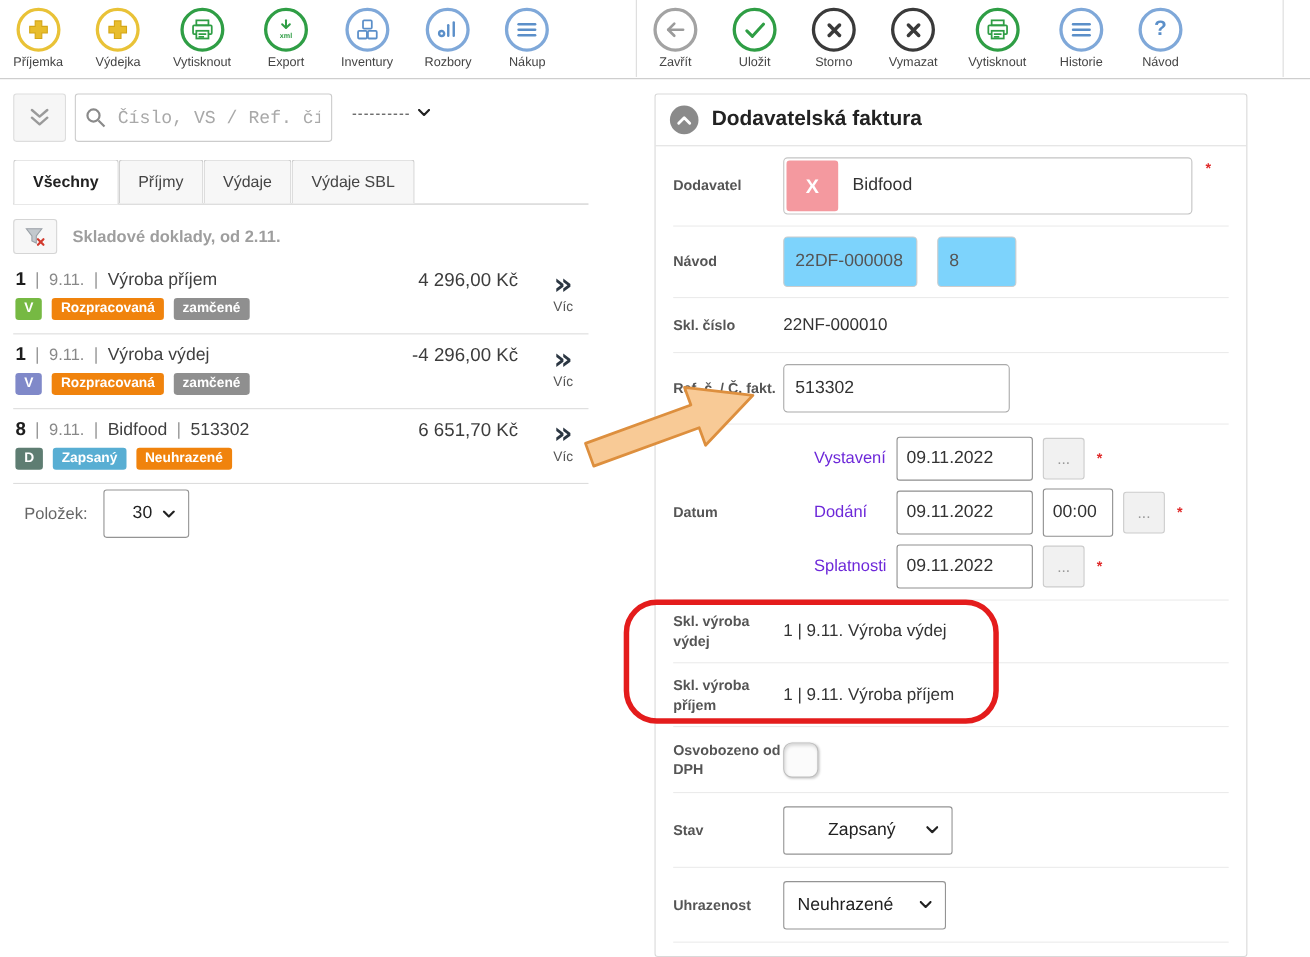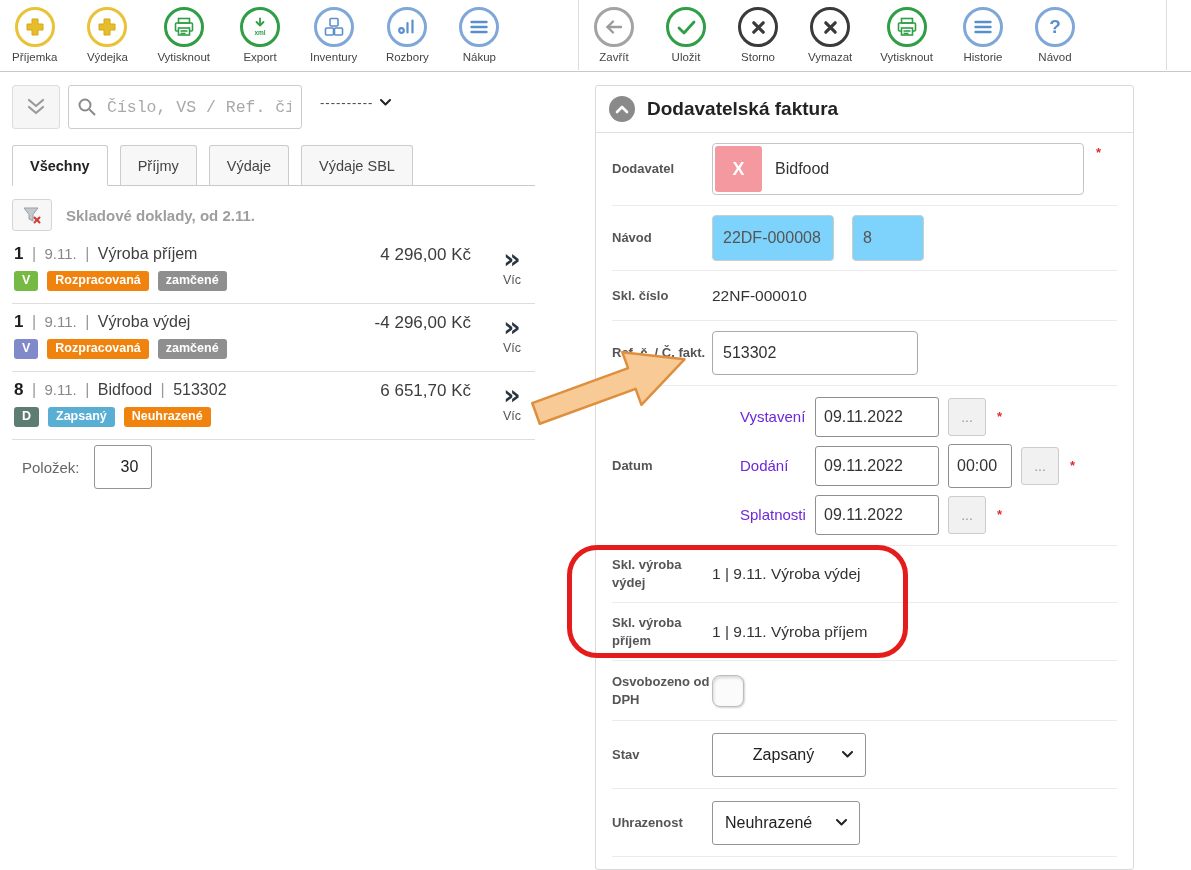--- a/index.html
+++ b/index.html
@@ -26,21 +26,21 @@
       border-radius:3px;box-sizing:border-box;display:flex;align-items:center;padding:0 8px;gap:8px}
   .searchbox input{border:none;outline:none;flex:1;font-size:16.5px;color:#333;
       font-family:Liberation Mono, monospace;min-width:0}
   .searchbox input::placeholder{color:#a9a9a9}
   .mini-sel{position:absolute;left:308px;top:10px;display:flex;align-items:center;gap:7px;
       font-size:13px;color:#444;cursor:pointer;letter-spacing:1px}
   .tabs{position:absolute;left:0;top:60px;width:523px;height:41px;border-bottom:1px solid #c9c9c9;
       display:flex;align-items:flex-end;box-sizing:border-box}
   .tab{height:40px;box-sizing:border-box;display:flex;align-items:center;padding:0 17px;
       border:1px solid #ccc;border-bottom:none;background:#f7f7f7;font-size:14.5px;color:#444;
-      margin-right:12px;border-radius:3px 3px 0 0;cursor:pointer;position:relative}
+      margin-right:0;border-radius:3px 3px 0 0;cursor:pointer;position:relative}
   .tab.active{background:#fff;font-weight:bold;color:#222;height:41px;top:1px;border-bottom:1px solid #fff}
   .filterhead{position:absolute;left:0;top:114px;display:flex;align-items:center;gap:14px}
   .btn-filter{width:38px;height:30px;background:#f7f7f7;border:1px solid #d5d5d5;border-radius:3px;
       display:flex;align-items:center;justify-content:center;cursor:pointer}
   .filtertitle{font-size:15px;font-weight:bold;color:#9e9e9e}
   .lrows{position:absolute;left:0;top:151px;width:523px}
   .lrow{position:relative;height:68px;box-sizing:border-box;border-bottom:1px solid #ddd;
       padding:8px 116px 0 2px;cursor:pointer}
   .lrow-title{font-size:16px;margin-bottom:7px;white-space:nowrap}
   .lrow-title .num{font-weight:bold;color:#1d1d1d;font-size:17px}
@@ -362,21 +362,21 @@
       <div class="amount">6 651,70 Kč</div>
       <div class="vic">
         <span class="vic-ic">»</span>
         <span class="vic-label">Víc</span>
       </div>
     </div>
   </div>
 
   <div class="pager">
     <span class="pager-label">Položek:</span>
-    <div class="sel" style="width:58px">
+    <div class="sel" style="width:78px">
       <span class="sel-text" style="margin:0 auto 0 14px">30</span>
       <svg width="11" height="7" viewBox="0 0 11 7" fill="none" stroke="#222" stroke-width="2" stroke-linecap="round" stroke-linejoin="round">
           <path d="M1 1 L5.5 5.5 L10 1"></path>
         </svg>
     </div>
   </div>
 </section>
 
 <section class="card">
   <div class="card-header">

